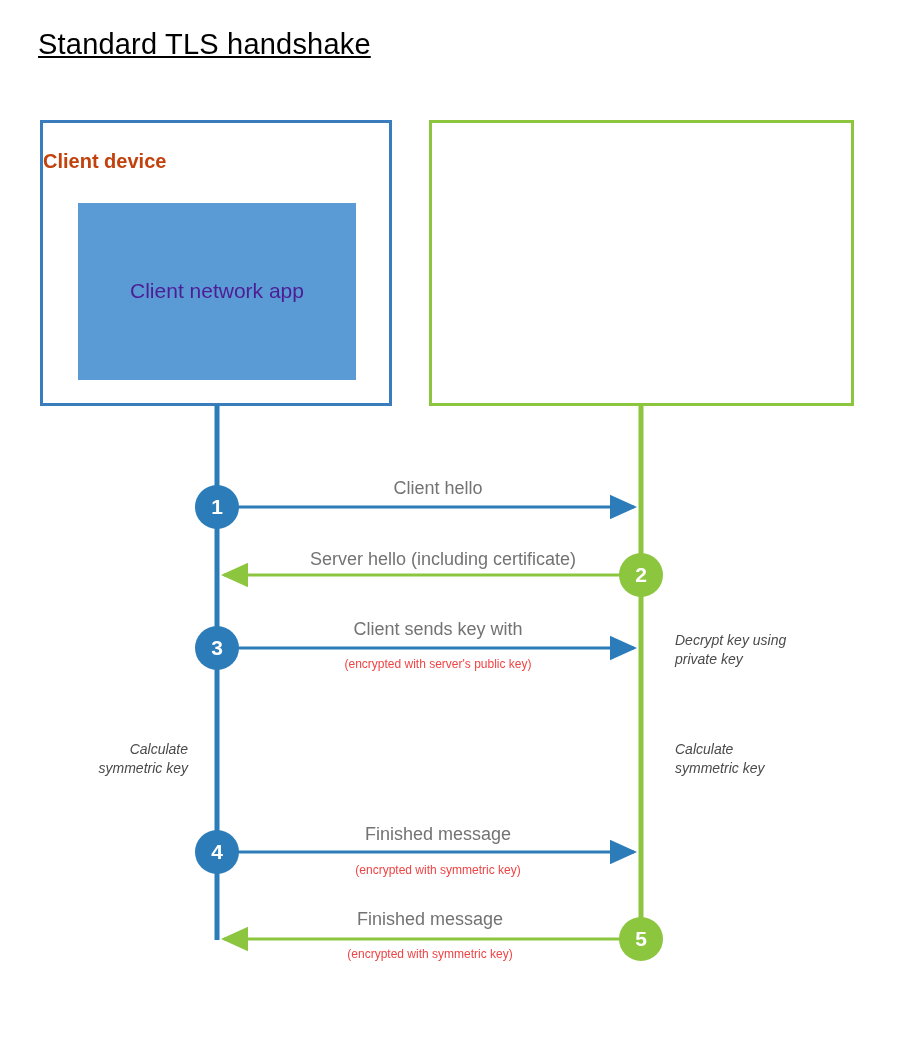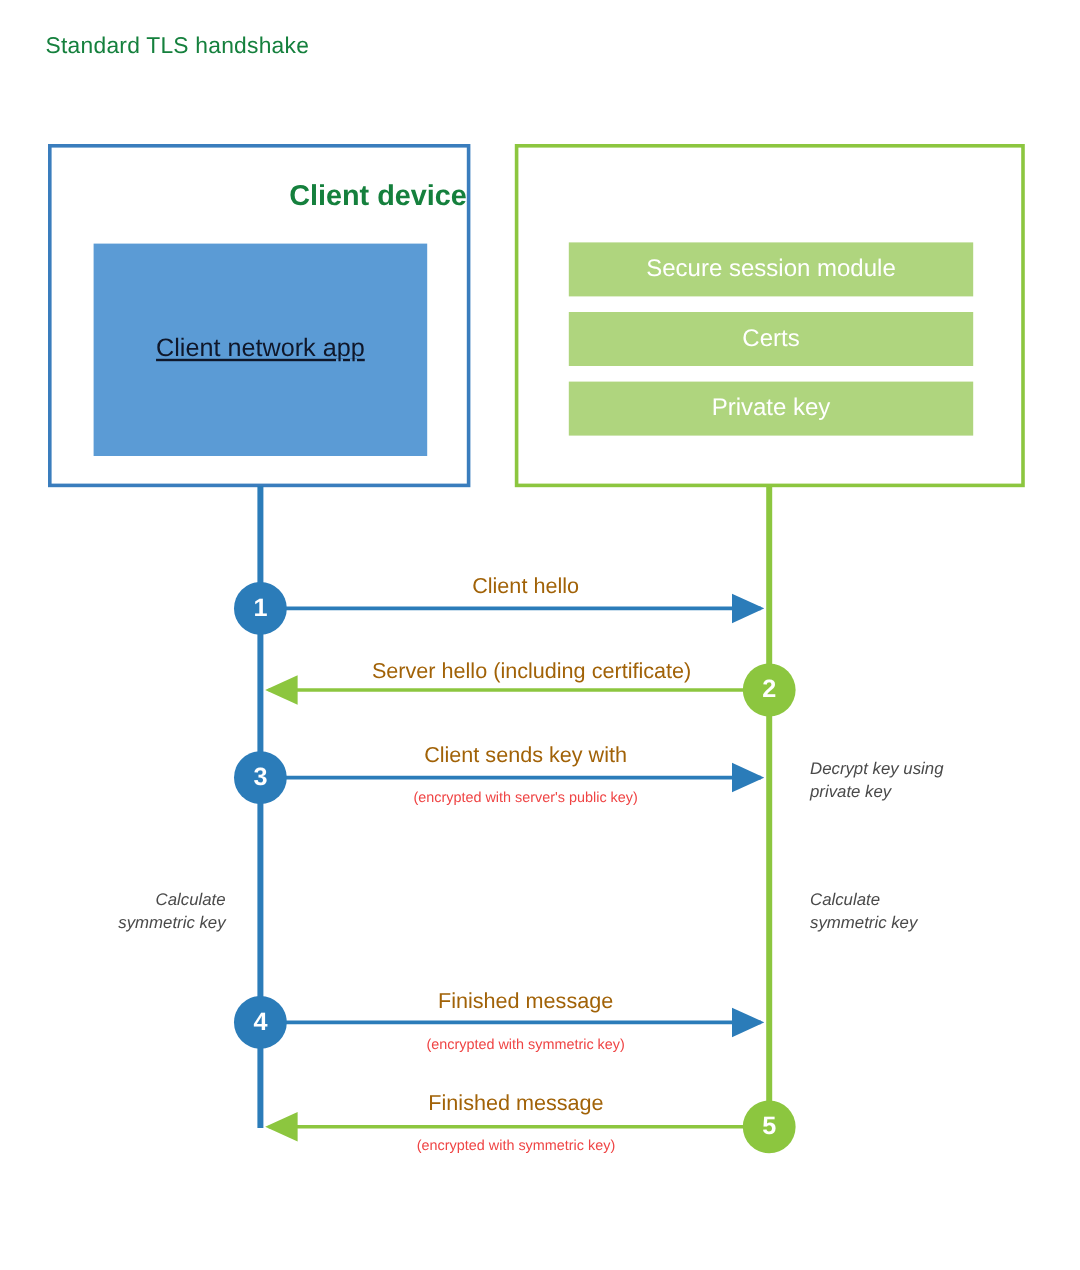--- a/index.html
+++ b/index.html
@@ -13,25 +13,26 @@
     height: 1058px;
     position: relative;
     font-family: "Liberation Sans", "DejaVu Sans", sans-serif;
     overflow: hidden;
   }
 
   #diagram-title {
     position: absolute;
     left: 38px;
     top: 28px;
-    font-size: 19px;
+    font-size: 29px;
     font-weight: 400;
-    color: #15803d;
+    color: #000000;
     letter-spacing: 0.2px;
     white-space: nowrap;
+    text-decoration: underline;
   }
 
   
   .actor-box {
     position: absolute;
     background: #ffffff;
     box-sizing: border-box;
   }
   #client-device-box {
     left: 40px;
@@ -45,44 +46,43 @@
     top: 120px;
     width: 425px;
     height: 286px;
     border: 3px solid #8cc63f;
   }
   .actor-title {
     position: absolute;
     left: 0;
     right: 0;
     top: 27px;
-    text-align: right;
-    font-size: 24px;
+    text-align: left;
+    font-size: 20px;
     font-weight: bold;
-    color: #15803d;
+    color: #c2410c;
   }
 
   #client-app-block {
     position: absolute;
     left: 35px;
     top: 80px;
     width: 278px;
     height: 177px;
     background: #5b9bd5;
     display: flex;
     align-items: center;
     justify-content: center;
   }
   #client-app-label {
-    color: #0f172a;
+    color: #4c1d95;
     font-size: 21px;
     line-height: 1.35;
     text-align: center;
     width: 75%;
-    text-decoration: underline;
   }
 
   #server-modules {
     position: absolute;
     left: 42px;
     top: 79px;
     width: 337px;
   }
   .server-module {
     height: 45px;
@@ -116,21 +116,21 @@
     color: #ffffff;
     font-size: 21px;
     font-weight: bold;
   }
   .step-circle.blue  { background: #2b7cb9; }
   .step-circle.green { background: #8cc63f; }
 
   .msg-label {
     position: absolute;
     text-align: center;
-    color: #a16207;
+    color: #737373;
     font-size: 18px;
     white-space: nowrap;
   }
   .msg-sublabel {
     position: absolute;
     text-align: center;
     color: #ef4444;
     font-size: 12px;
     white-space: nowrap;
   }
@@ -151,31 +151,20 @@
 <div id="diagram-title">Standard TLS handshake</div>
 
 <div id="client-device-box" class="actor-box">
   <div class="actor-title">Client device</div>
   <div id="client-app-block">
     <span id="client-app-label">Client network app</span>
   </div>
 </div>
 
 <div id="server-box" class="actor-box">
-  <div id="server-modules">
-    <div class="server-module">
-      <span>Secure session module</span>
-    </div>
-    <div class="server-module">
-      <span>Certs</span>
-    </div>
-    <div class="server-module">
-      <span>Private key</span>
-    </div>
-  </div>
 </div>
 
 <svg id="sequence-svg" viewBox="0 0 900 1058">
   <defs>
     <marker id="arrow-blue-right" markerWidth="9" markerHeight="9" refX="8" refY="4.5" orient="auto" markerUnits="strokeWidth">
       <path d="M0,0.4 L9,4.5 L0,8.6 z" fill="#2b7cb9"></path>
     </marker>
     <marker id="arrow-green-left" markerWidth="9" markerHeight="9" refX="8" refY="4.5" orient="auto" markerUnits="strokeWidth">
       <path d="M0,0.4 L9,4.5 L0,8.6 z" fill="#8cc63f"></path>
     </marker>

